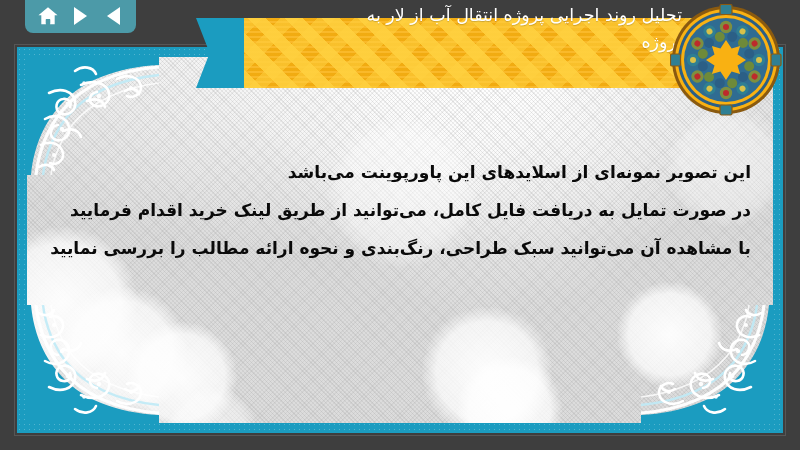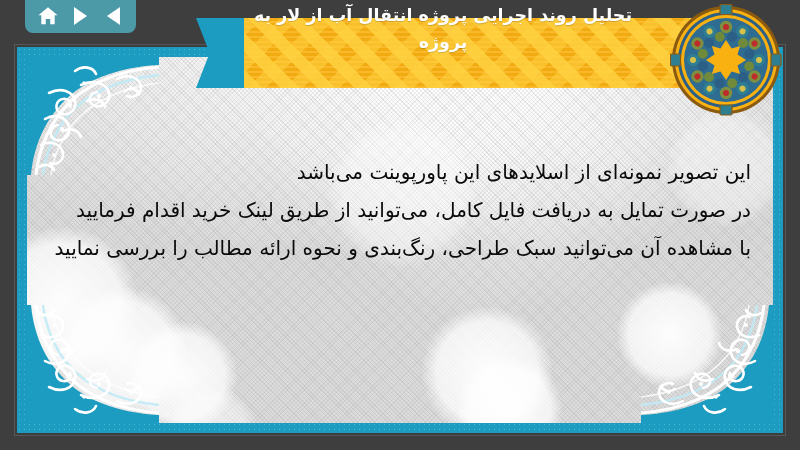--- a/index.html
+++ b/index.html
@@ -94,39 +94,38 @@
   }
   .banner-weave{
     position:absolute;inset:0;
     background-image:
       repeating-linear-gradient(45deg, rgba(255,209,64,.85) 0 13px, rgba(245,166,20,0) 13px 26px),
       repeating-linear-gradient(-45deg, rgba(255,209,64,.55) 0 13px, rgba(245,166,20,0) 13px 26px),
       repeating-linear-gradient(0deg, rgba(255,255,255,.10) 0 2px, rgba(0,0,0,.03) 2px 5px);
   }
   .title-text{
     position:absolute;left:204px;top:2px;width:478px;
-    text-align:center;
     color:#ffffff;
-    font-size:17.5px;line-height:27px;font-weight:700;
+    font-size:17.5px;line-height:27px;font-weight:400;
     z-index:6;
     text-shadow:0 1px 1px rgba(0,0,0,.18);
     pointer-events:none;
   }
   .title-text div{white-space:nowrap;}
 
   
   .medallion{position:absolute;right:18px;top:4px;width:112px;height:112px;z-index:7;}
   .medallion svg{width:100%;height:100%;display:block;}
 
   
   .body-text{
     position:absolute;right:22px;top:96px;left:24px;
     text-align:right;
     color:#0a0a0a;
-    font-size:20px;line-height:38px;font-weight:400;
+    font-size:17px;line-height:38px;font-weight:700;
   }
   .body-text div{white-space:nowrap;}
 </style>
 </head>
 <body>
 
 <div id="stage">
 
   <div class="frame-outer"></div>
   <div class="frame-inner-line"></div>

